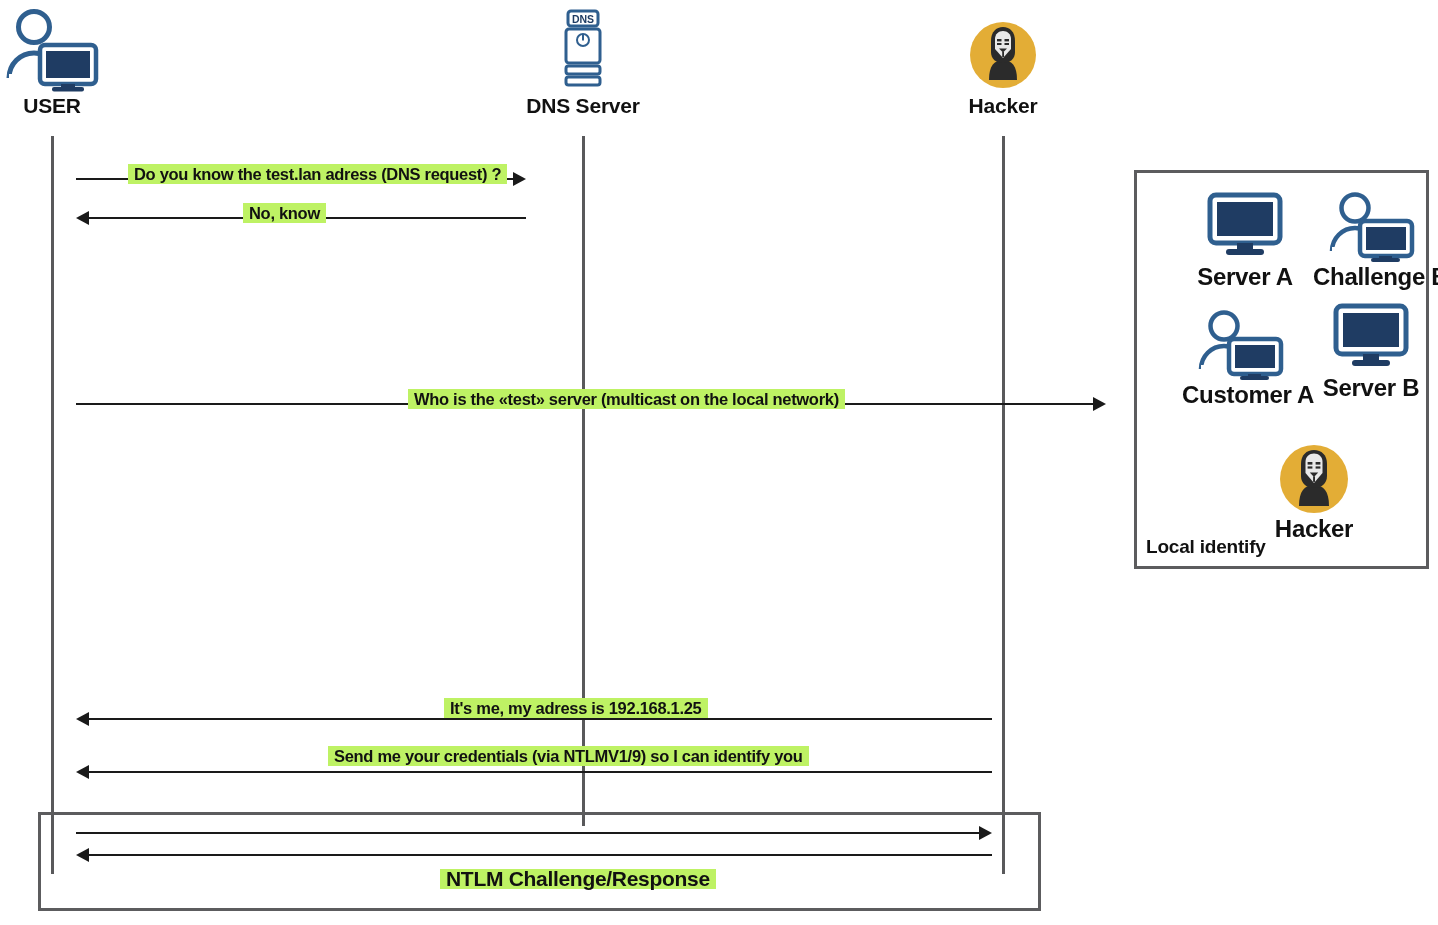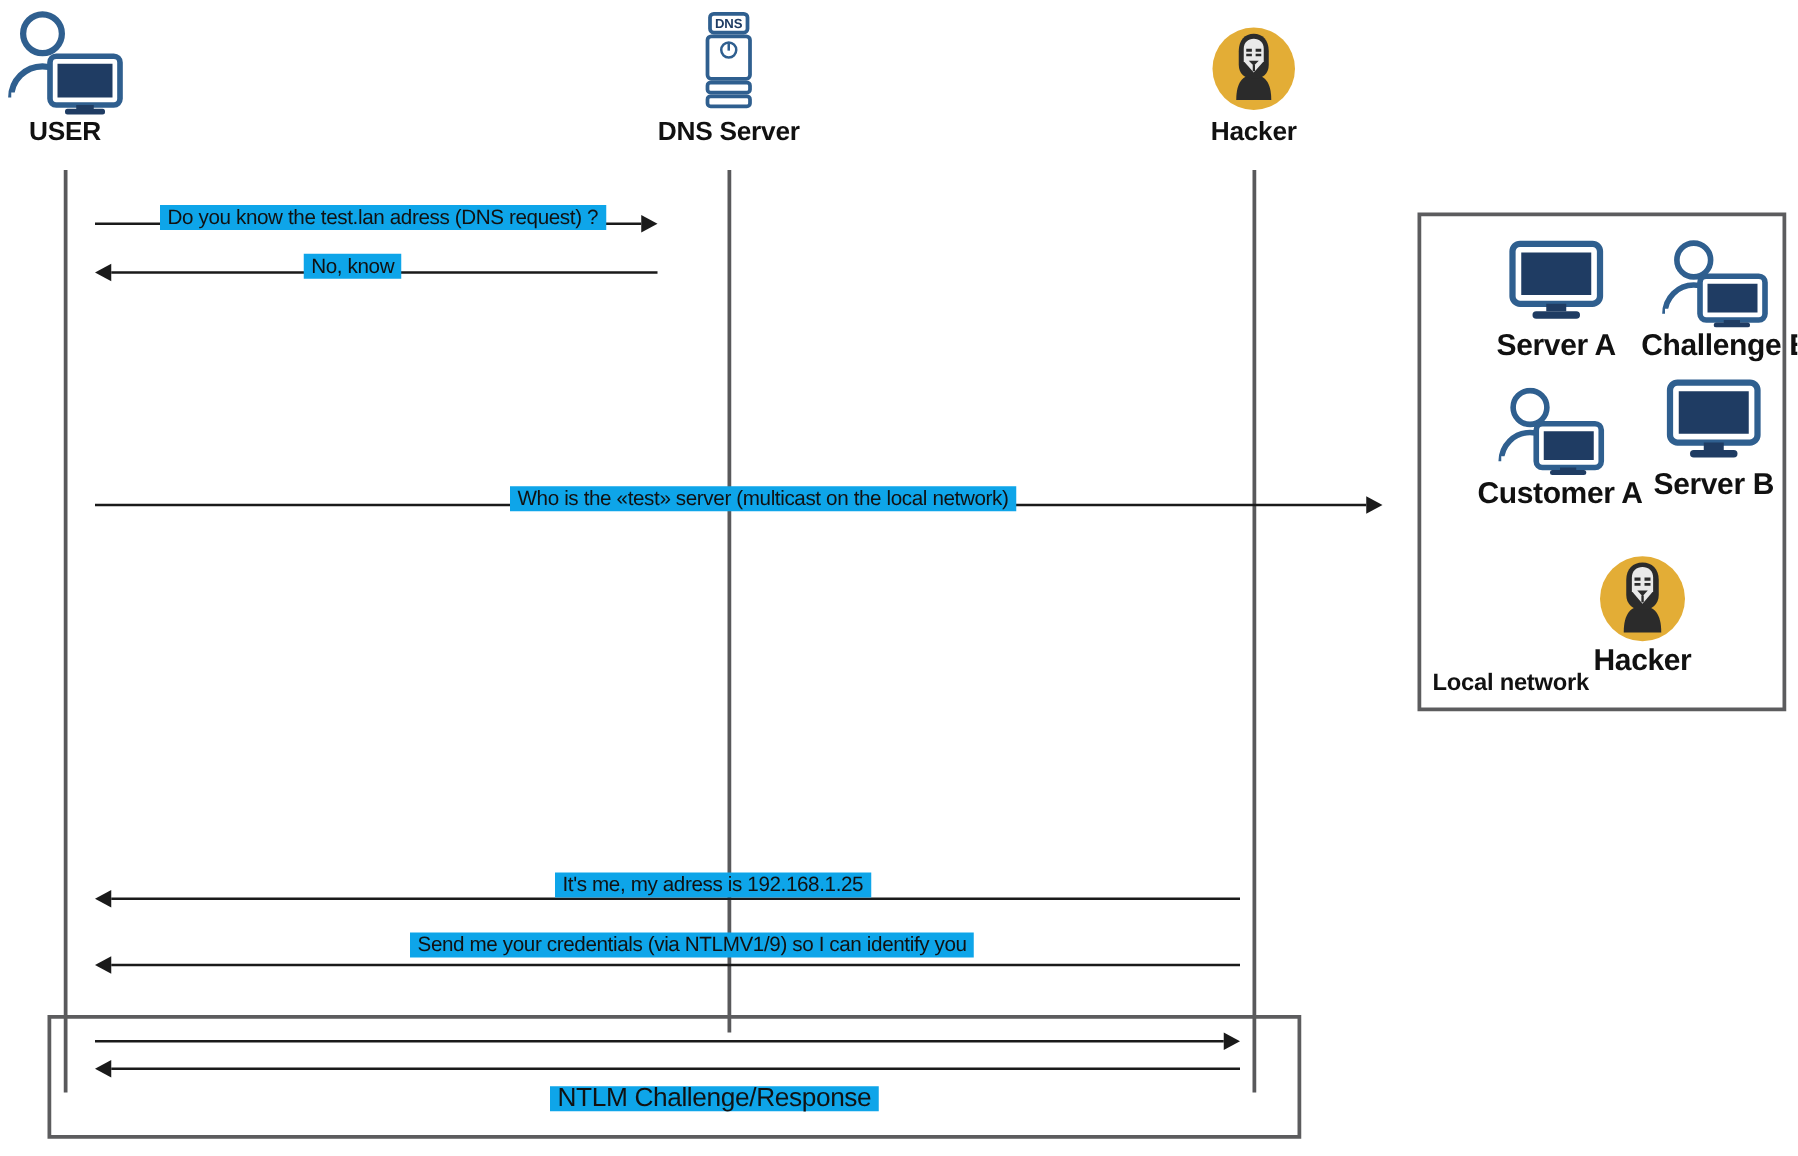--- a/index.html
+++ b/index.html
@@ -64,26 +64,26 @@
     height: 0;
     border-top: 7px solid transparent;
     border-bottom: 7px solid transparent;
   }
   .msg .head-r { border-left: 13px solid #1a1a1a; }
   .msg .head-l { border-right: 13px solid #1a1a1a; }
 
   .msg-label {
     position: absolute;
     font-size: 16.5px;
-    font-weight: 400;
+    font-weight: 700;
     color: #111111;
     white-space: nowrap;
     letter-spacing: -0.3px;
     text-align: center;
-    background: #0ea5e9;
+    background: #bef264;
     padding: 0 6px;
     line-height: 20px;
   }
 
   
   .plain-box {
     position: absolute;
     border: 3px solid #5c5c5e;
     background: transparent;
     box-sizing: border-box;
@@ -286,15 +286,15 @@
         <rect x="38.6" y="18" width="4.8" height="2.6" fill="#2b2b2b"></rect>
         <rect x="30.6" y="22.4" width="4.8" height="2.2" fill="#2b2b2b"></rect>
         <rect x="38.6" y="22.4" width="4.8" height="2.2" fill="#2b2b2b"></rect>
         <path d="M32.8 28.4 L41.2 28.4 L37 33 Z" fill="#2b2b2b"></path>
         <rect x="36.1" y="32.4" width="1.9" height="5.5" fill="#2b2b2b"></rect>
       </svg>
     </div>
     <div class="node-label">Hacker</div>
   </div>
 
-  <div class="box-caption" style="left:1146px; top:536px;">Local network</div>
+  <div class="box-caption" style="left:1146px; top:536px;">Local identify</div>
 
 </div>
 
 </body></html>

